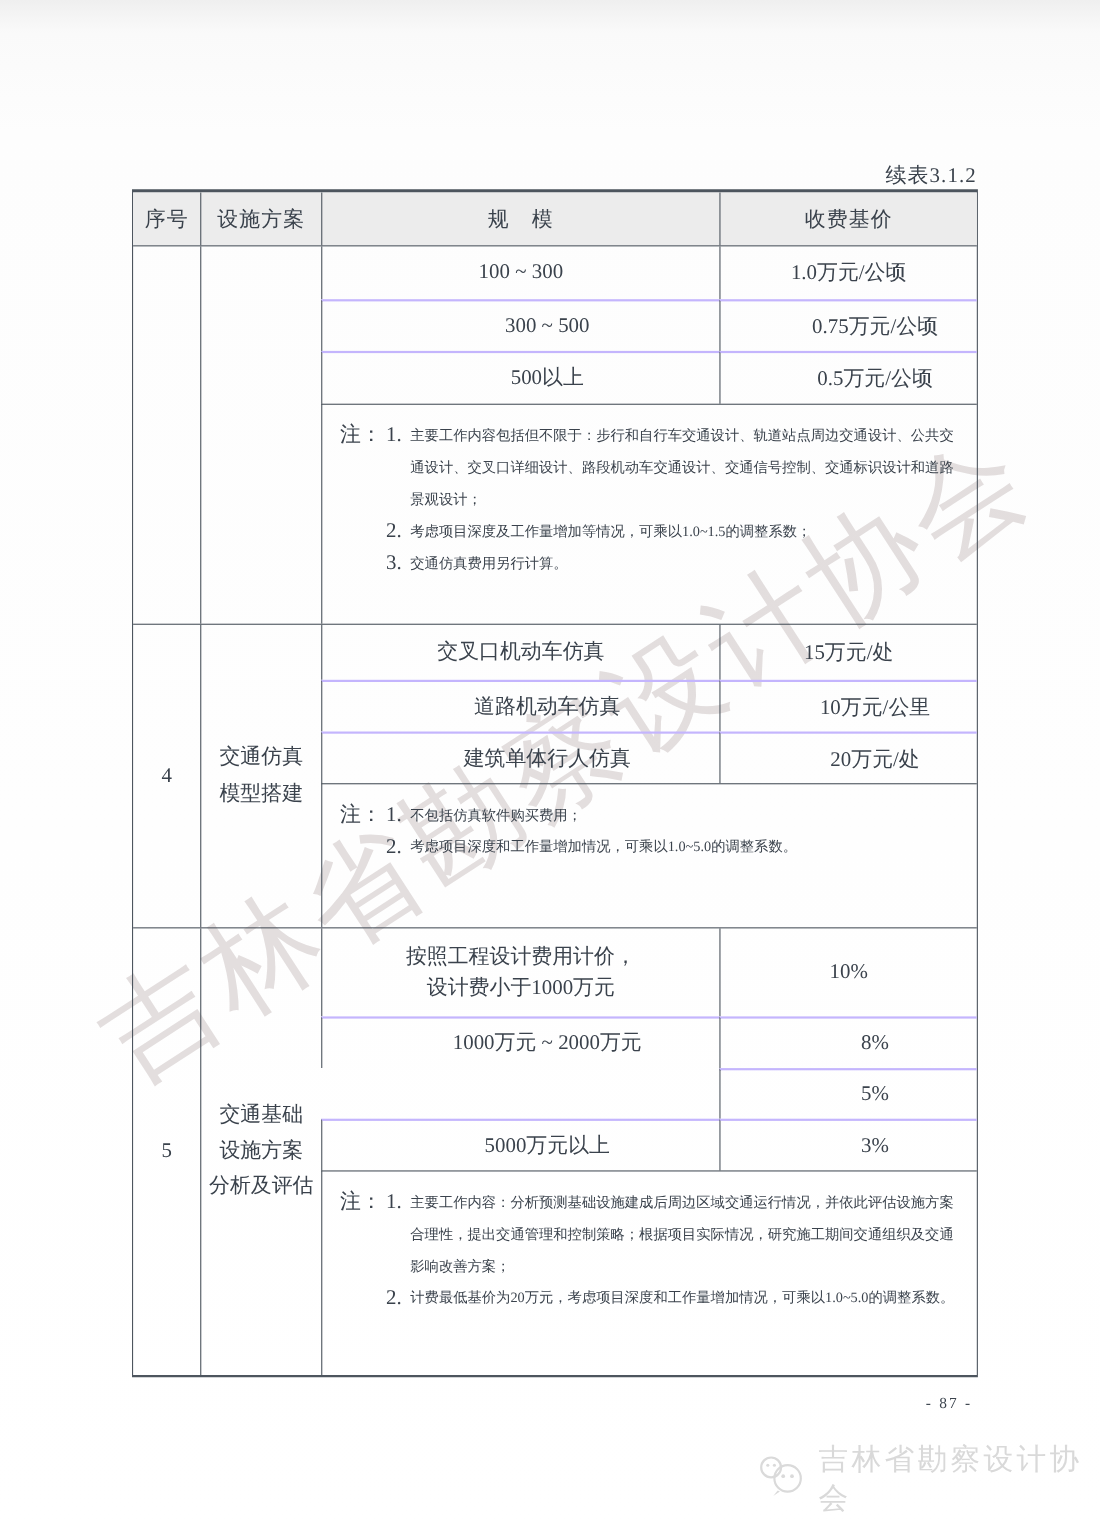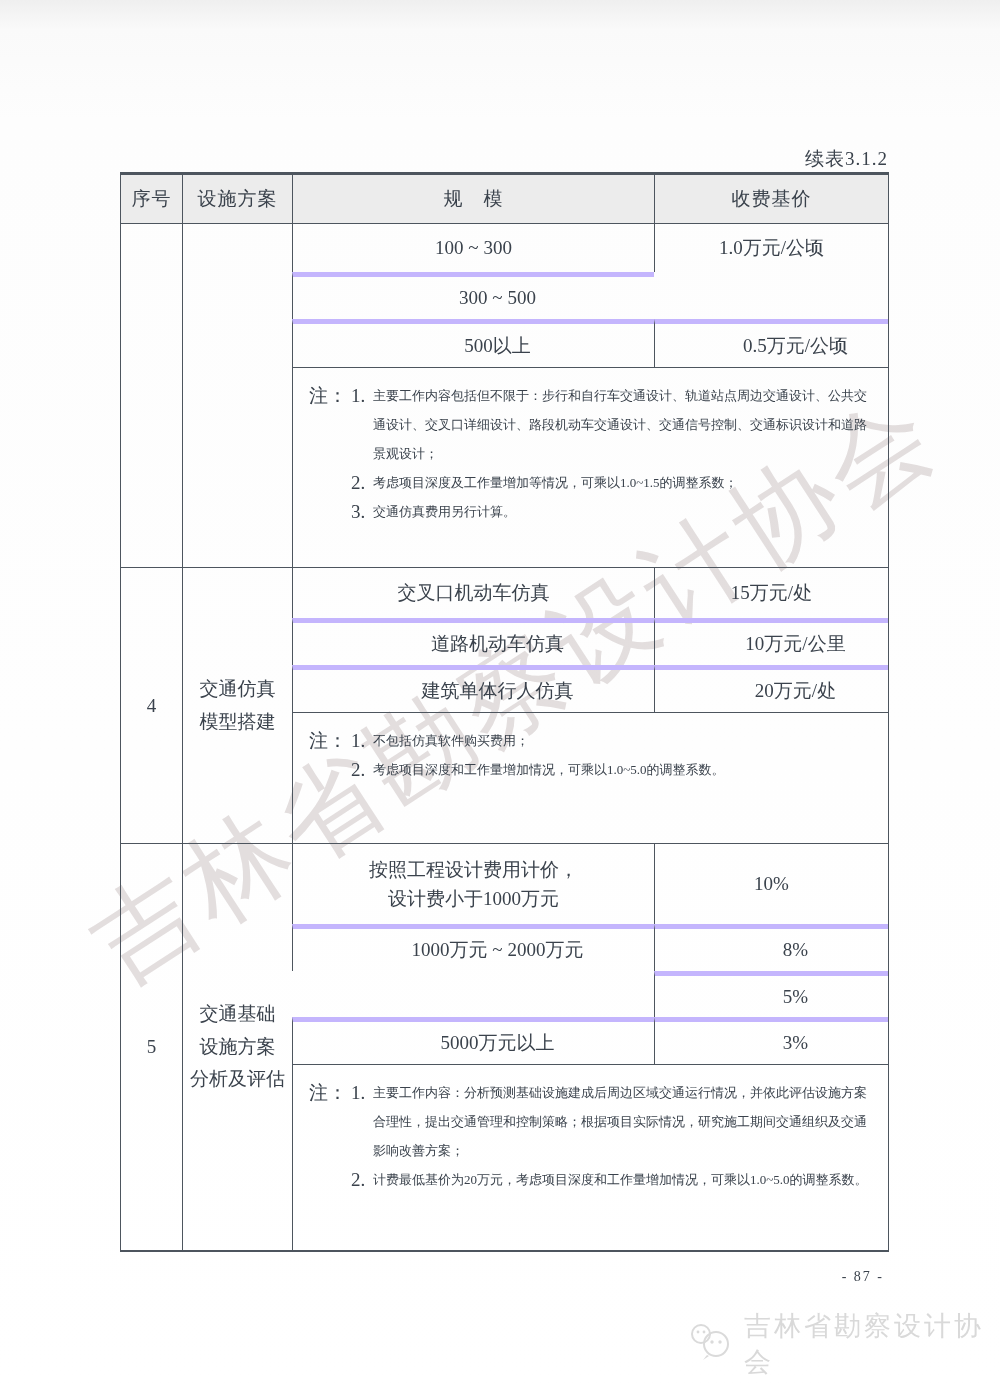--- a/index.html
+++ b/index.html
@@ -39,21 +39,21 @@
     border-left:1px solid #4d555e; letter-spacing:1px;
   }
   .hcell:first-child { border-left:none; }
 
   .section { border-top:1px solid #4d555e; }
   .cc { display:flex; align-items:center; justify-content:center; text-align:center; }
   .no-cell  { grid-column:1; }
   .cat-cell { grid-column:2; border-left:1px solid #4d555e; white-space:pre-line; line-height:1.72; }
   .scale-cell { grid-column:3; border-left:1px solid #4d555e; white-space:pre-line; line-height:1.55;text-align:center; }
   .price-cell { grid-column:4; border-left:1px solid #4d555e; }
-  .bt { border-top:5px solid #c4b5fd;padding-left:48px; }
+  .bt { border-top:2px solid #c4b5fd;padding-left:48px; }
 
   .note-cell {
     grid-column:3 / span 2; border-left:1px solid #4d555e; border-top:1px solid #4d555e;
     padding:13px 12px 13px 16px;
   }
   .note { display:flex; align-items:flex-start; }
   .note-label { flex:none; width:42px; font-size:19px; line-height:29px; }
   .note-items { flex:1; }
   .note-item { display:flex; align-items:flex-start; }
   .note-num { flex:none; width:22px; font-size:19px; line-height:29px; }
@@ -96,20 +96,21 @@
       <div class="hcell">收费基价</div>
     </div>
 
     <div class="grid section" style="grid-template-rows:48px 47px 48px auto;">
       <div class="cell cc no-cell" style="grid-row:1 / span 4;"></div>
       <div class="cell cc cat-cell" style="grid-row:1 / span 4;"></div>
 
       <div class="cell cc scale-cell">100 ~ 300</div>
       <div class="cell cc price-cell">1.0万元/公顷</div>
       <div class="cell cc scale-cell bt">300 ~ 500</div>
+      <div class="cell cc price-cell bt">0.75万元/公顷</div>
       <div class="cell cc scale-cell bt">500以上</div>
       <div class="cell cc price-cell bt">0.5万元/公顷</div>
 
       <div class="cell note-cell note-a">
         <div class="note">
           <span class="note-label">注：</span>
           <div class="note-items">
             <div class="note-item">
               <span class="note-num">1.</span>
               <span class="note-text">主要工作内容包括但不限于：步行和自行车交通设计、轨道站点周边交通设计、公共交通设计、交叉口详细设计、路段机动车交通设计、交通信号控制、交通标识设计和道路景观设计；</span>

